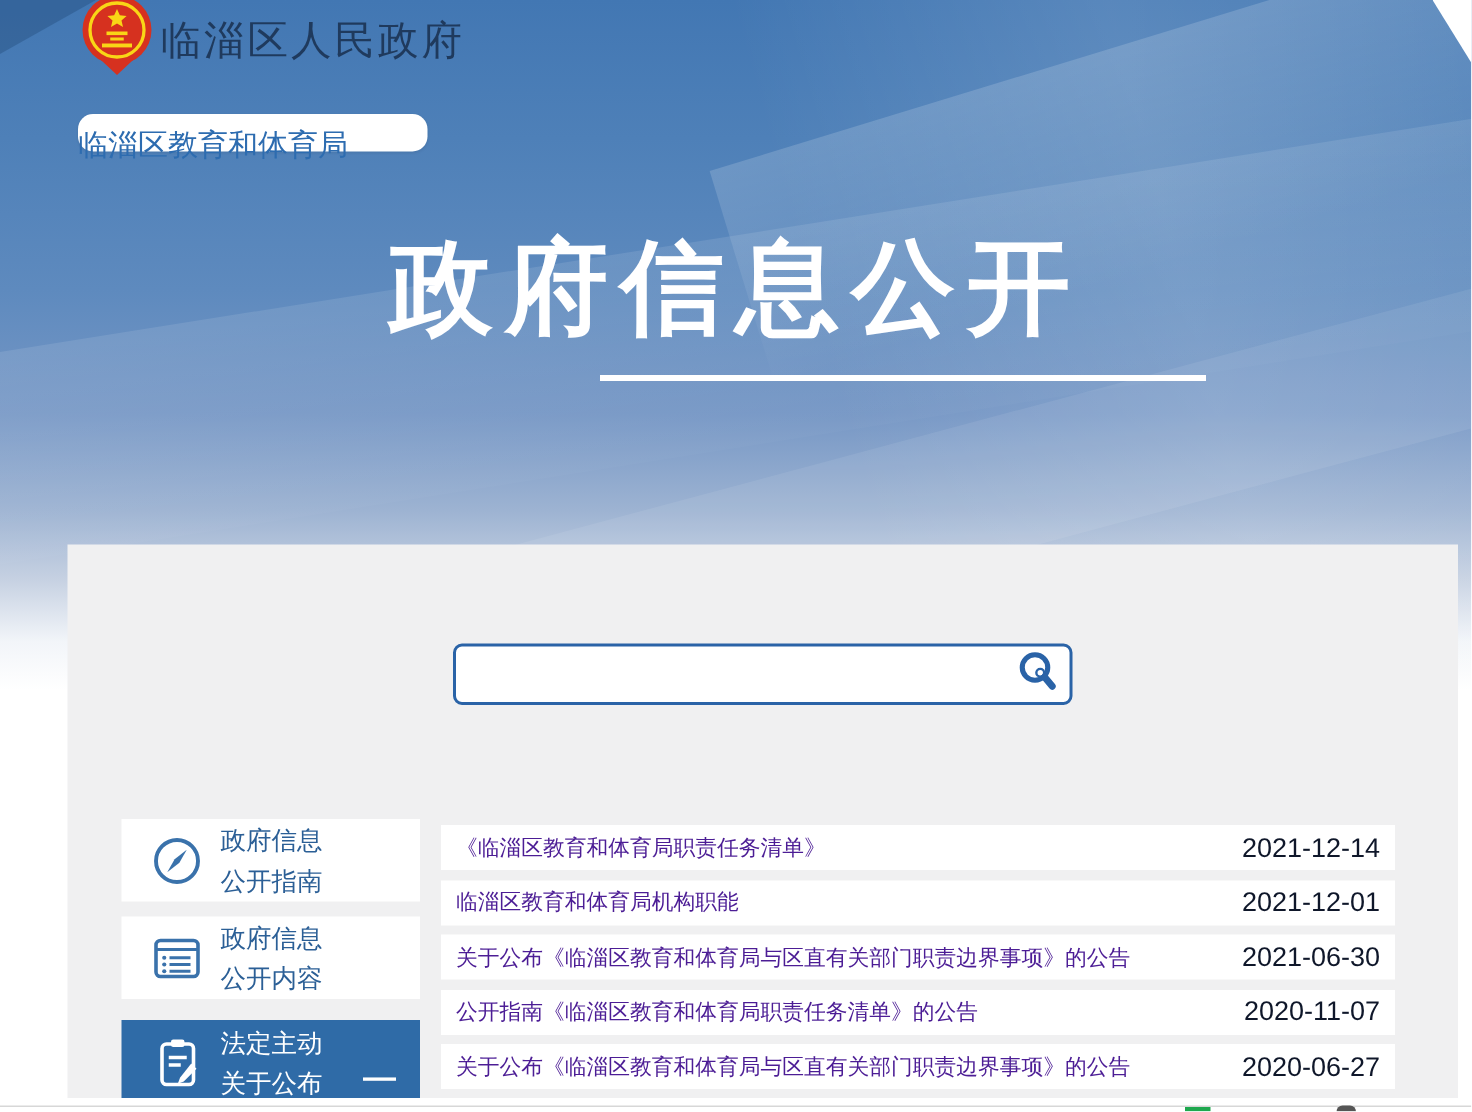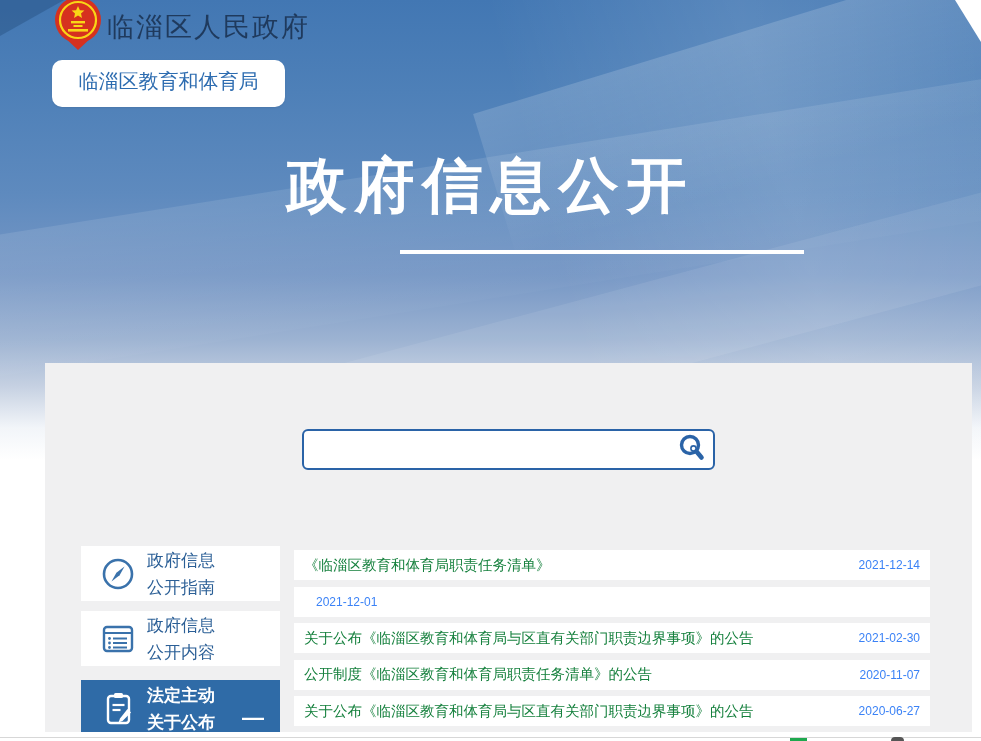--- a/index.html
+++ b/index.html
@@ -28,27 +28,27 @@
       background:rgba(22,58,104,.30);clip-path:polygon(0 0,100% 0,0 100%);}
   .corner{position:absolute;top:0;right:0;width:26px;height:42px;background:#ffffff;
       clip-path:polygon(0 0,100% 0,100% 100%);}
   .brand{position:absolute;left:54px;top:0;height:56px;cursor:pointer;}
   .emblem{position:absolute;left:0;top:-6px;}
   .site-name{
     position:absolute;left:42px;top:9px;white-space:nowrap;
     font-size:27px;font-weight:normal;color:#1f3a5d;letter-spacing:2px;margin-left:11px;
   }
   .org-button{
-    position:absolute;left:52px;top:60px;width:233px;height:47px;
-    background:#fff;border-radius:10px;text-align:center;line-height:43px;
+    position:absolute;left:52px;top:76px;width:233px;height:25px;
+    background:#fff;border-radius:10px;line-height:43px;
     font-size:20px;color:#2d6cb0;cursor:pointer;box-shadow:0 1px 2px rgba(0,0,0,.08);
   }
   .hero-title{
     position:absolute;left:0;top:146px;width:100%;text-align:center;
-    font-size:60px;font-weight:bold;color:#ffffff;letter-spacing:8px;white-space:nowrap;
+    font-size:69px;font-weight:bold;color:#ffffff;letter-spacing:8px;white-space:nowrap;
   }
   .hero-underline{position:absolute;left:400px;top:250px;width:404px;height:4px;background:#ffffff;}
   
   .panel{
     position:absolute;left:45px;top:363px;width:927px;height:369px;
     background:#f0f0f1;overflow:hidden;
   }
   .search-box{
     position:absolute;left:257px;top:66px;width:413px;height:41px;
     background:#fff;border:2px solid #2a63a7;border-radius:6px;box-sizing:border-box;
@@ -65,34 +65,34 @@
   .sidebar{position:absolute;left:36px;top:183px;width:199px;}
   .side-item{
     position:relative;height:55px;background:#fff;display:flex;align-items:center;
     cursor:pointer;
   }
   .side-item.gap1{margin-bottom:10px;}
   .side-item.gap2{margin-bottom:14px;}
   .side-item .ic{margin-left:18px;width:38px;display:flex;justify-content:center;}
   .side-label{margin-left:10px;font-size:17px;line-height:27px;color:#2b5f96;}
   .side-item.active{background:#2f6ba7;height:58px;}
-  .side-item.active .side-label{color:#ffffff;font-weight:bold;}
+  .side-item.active .side-label{color:#ffffff;}
   .collapse-toggle{
     position:absolute;right:16px;top:24px;width:22px;height:27px;
     color:#ffffff;font-size:22px;font-weight:bold;line-height:27px;text-align:center;
     cursor:pointer;
   }
   
   .news-list{position:absolute;left:249px;top:187px;width:636px;}
   .news-row{
     height:30px;margin-bottom:6.5px;background:#fff;display:flex;align-items:center;
     justify-content:space-between;padding:0 10px;cursor:pointer;
   }
-  .news-title{font-size:14.5px;color:#15803d;white-space:nowrap;overflow:hidden;}
-  .news-date{font-size:12px;color:#3b82f6;white-space:nowrap;margin-left:12px;}
+  .news-title{font-size:14.5px;color:#4c1d95;white-space:nowrap;overflow:hidden;}
+  .news-date{font-size:18px;color:#0f172a;white-space:nowrap;margin-left:12px;}
   
   .bottom-line{position:absolute;left:0;top:737px;width:981px;height:1px;background:#d7d7d7;}
   .frag-green{position:absolute;left:790px;top:738px;width:17px;height:3px;background:#1ea84e;}
   .frag-dark{position:absolute;left:891px;top:737px;width:13px;height:4px;background:#555;
     border-radius:6px 6px 0 0;}
 </style>
 </head>
 <body>
 
 <div class="page">
@@ -188,28 +188,29 @@
         <span class="collapse-toggle">—</span>
       </div>
     </div>
 
     <div class="news-list">
       <div class="news-row">
         <span class="news-title">《临淄区教育和体育局职责任务清单》</span>
         <span class="news-date">2021-12-14</span>
       </div>
       <div class="news-row">
+        <span class="news-title">临淄区教育和体育局机构职能</span>
         <span class="news-date">2021-12-01</span>
       </div>
       <div class="news-row">
         <span class="news-title">关于公布《临淄区教育和体育局与区直有关部门职责边界事项》的公告</span>
-        <span class="news-date">2021-02-30</span>
-      </div>
-      <div class="news-row">
-        <span class="news-title">公开制度《临淄区教育和体育局职责任务清单》的公告</span>
+        <span class="news-date">2021-06-30</span>
+      </div>
+      <div class="news-row">
+        <span class="news-title">公开指南《临淄区教育和体育局职责任务清单》的公告</span>
         <span class="news-date">2020-11-07</span>
       </div>
       <div class="news-row">
         <span class="news-title">关于公布《临淄区教育和体育局与区直有关部门职责边界事项》的公告</span>
         <span class="news-date">2020-06-27</span>
       </div>
     </div>
   </div>
 
   <div class="bottom-line"></div>

